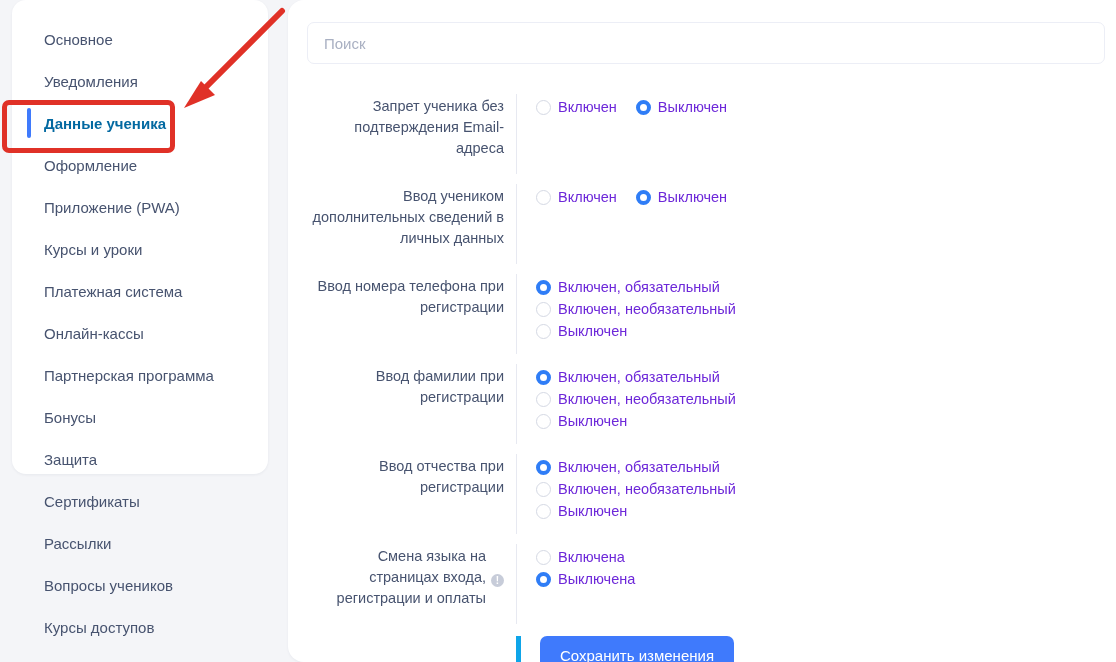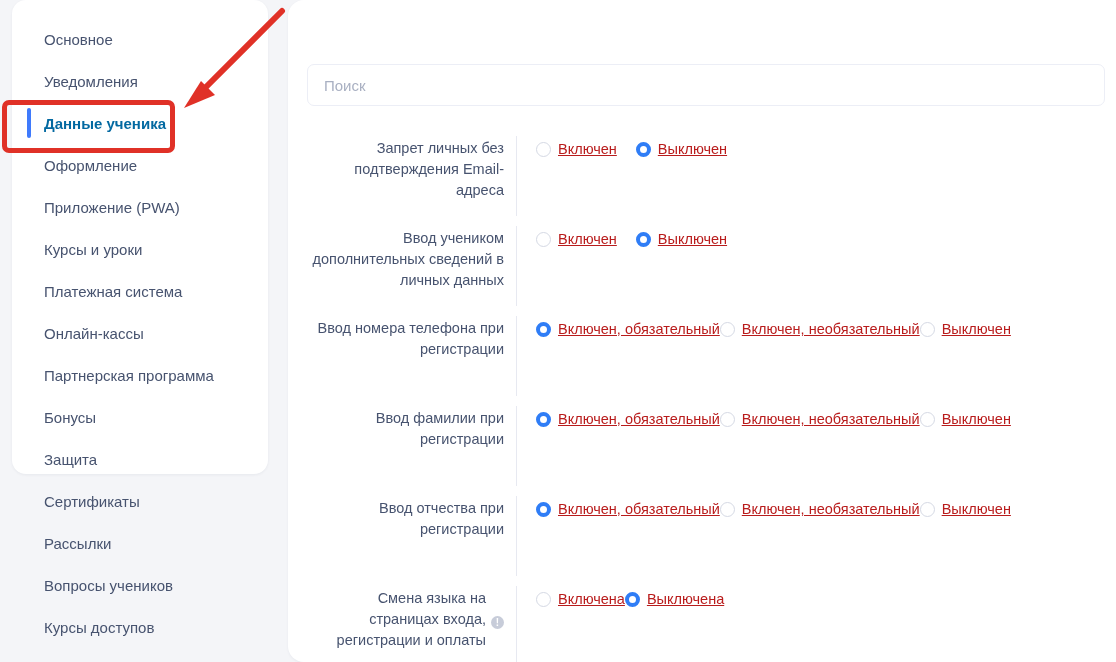--- a/index.html
+++ b/index.html
@@ -67,21 +67,21 @@
   
   .content-panel {
     position: absolute;
     left: 288px; top: 0;
     width: 828px; height: 662px;
     background: #ffffff;
     border-top-left-radius: 16px;
     border-bottom-left-radius: 16px;
     box-shadow: 0 1px 3px rgba(20,30,70,0.05);
   }
-  .search-wrap { padding: 22px 11px 16px 19px; margin-top: 42px; }
+  .search-wrap { padding: 22px 11px 16px 19px; }
   .search-input {
     width: 100%;
     height: 42px;
     border: 1px solid #eceef6;
     border-radius: 7px;
     padding: 0 16px;
     font-size: 15px;
     color: #47536f;
     font-family: "Liberation Sans", sans-serif;
     outline: none;
@@ -132,38 +132,37 @@
     min-height: 80px;
     flex: 1;
   }
   .opt-inline { display: flex; align-items: center; gap: 19px; }
   .opt {
     display: flex;
     align-items: center;
     gap: 7px;
     font-size: 14.5px;
     line-height: 20px;
-    color: #b91c1c;
+    color: #6d28d9;
     cursor: pointer;
     padding: 1px 0;
-    text-decoration: underline;
   }
   .radio {
     width: 15px; height: 15px;
     border-radius: 50%;
     border: 1.5px solid #d5d9e4;
     background: #fff;
     flex: 0 0 auto;
     position: relative;
   }
   .radio.on {
     border: 4px solid #2f7df6;
     background: #ffffff;
   }
-  .opt-stack { display: flex; flex-direction: row; gap: 0px; }
+  .opt-stack { display: flex; flex-direction: column; gap: 0px; }
 
   .save-row { display: flex; align-items: flex-start; margin-top: 2px; }
   .save-spacer { width: 209px; flex: 0 0 209px; }
   .save-wrap {
     border-left: 5px solid #0ea5e9;
     padding-left: 19px;
   }
   .save-button {
     background: #3f7afc;
     color: #fff;
@@ -240,21 +239,21 @@
 
   <div class="content-panel">
 
     <div class="search-wrap">
       <input class="search-input" type="text" placeholder="Поиск" style="">
     </div>
 
     <div class="settings" id="settings-rows">
         <div class="row">
           <div class="row-label">
-            <span class="lbl-text">Запрет личных без подтверждения Email-адреса</span>
+            <span class="lbl-text">Запрет ученика без подтверждения Email-адреса</span>
           </div>
           <div class="row-options">
             <div class="opt-inline">
               <label class="opt">
                 <span class="radio"></span>
                 <span>Включен</span>
               </label>
               <label class="opt">
                 <span class="radio on"></span>
                 <span>Выключен</span>

